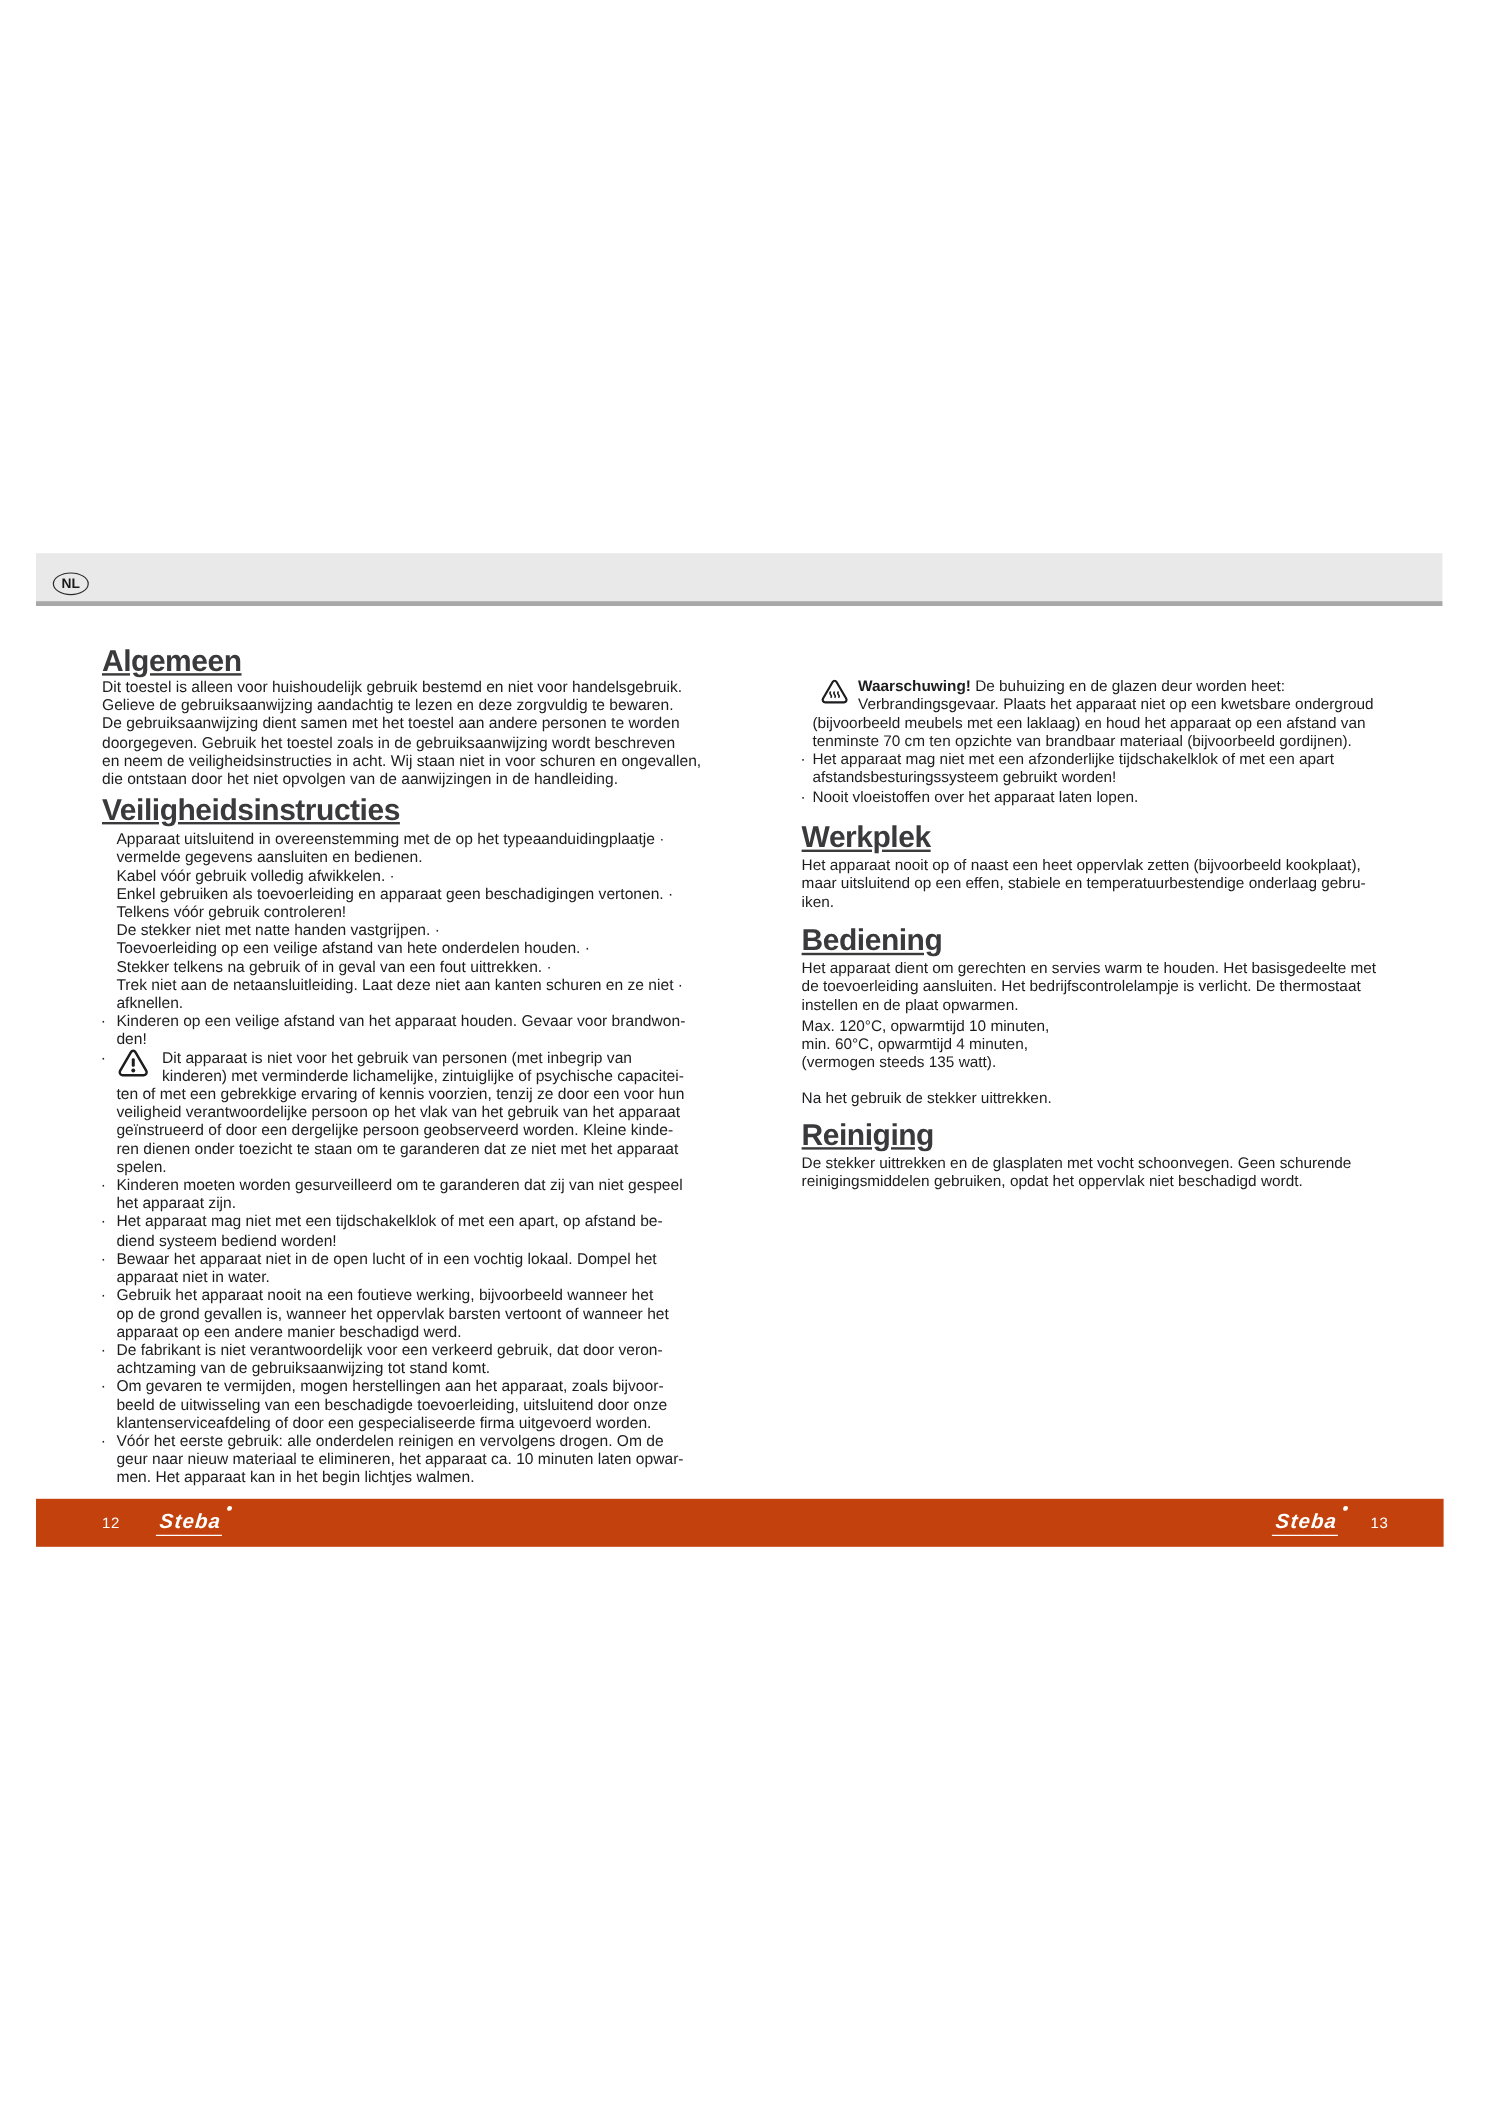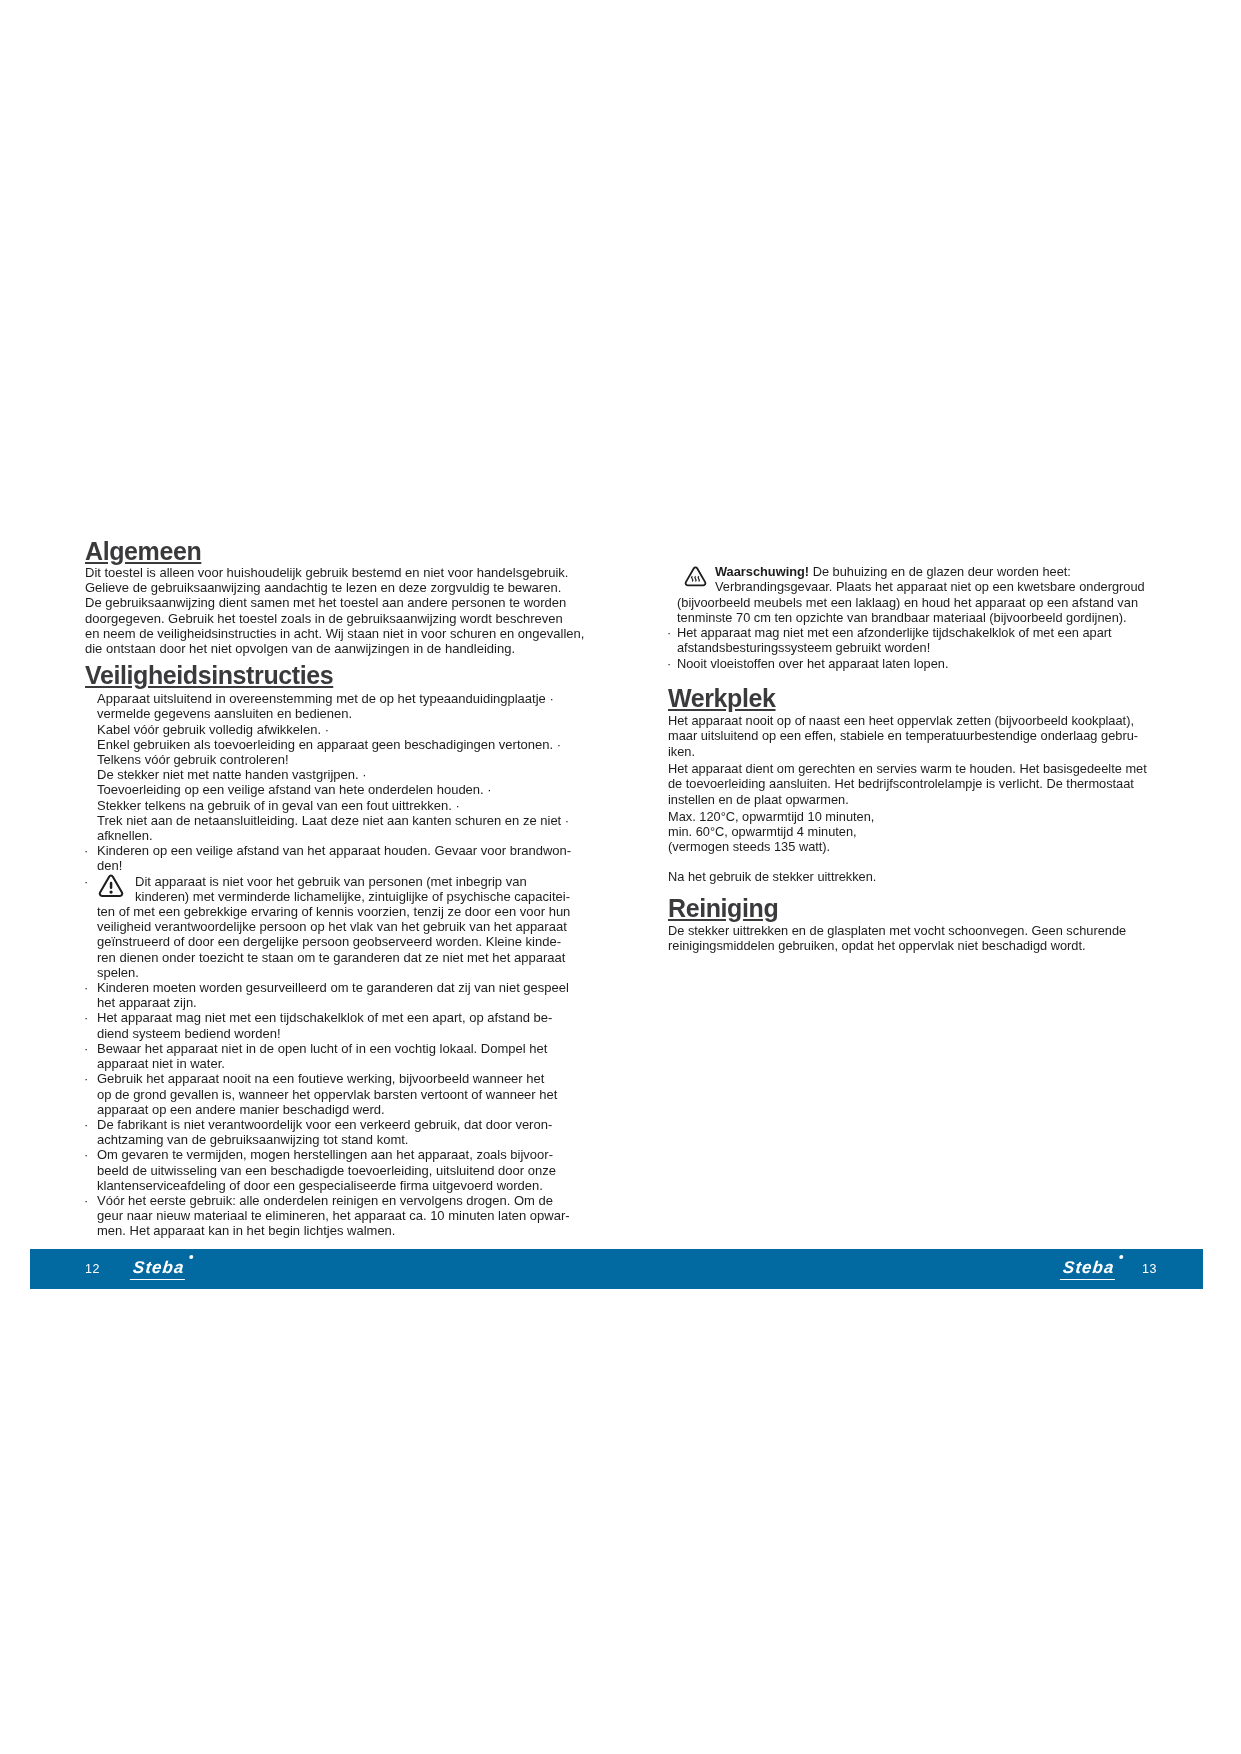--- a/index.html
+++ b/index.html
@@ -59,21 +59,21 @@
   .hd-werkplek  { margin-top: 14px; }
   .hd-bediening { margin-top: 12px; }
   .hd-instelling{ margin-top: 10px; }
   .hd-reiniging { margin-top: 11px; }
   .sec-body { margin-top: 2px; padding-left: 2px; }
   .extra-line { margin-top: 14px; padding-left: 2px; }
   
   .footer {
     position: absolute; left: 30px; top: 1249px;
     width: 1173px; height: 40px;
-    background: #0369a1; color: #ffffff;
+    background: #c2410c; color: #ffffff;
     display: flex; align-items: center; justify-content: space-between;
     padding: 0 46px 0 55px;
   }
   .foot-group { display: flex; align-items: center; }
   .page-num { font-size: 12.5px; letter-spacing: 0.5px; }
   .brand-logo {
     display: inline-block; position: relative;
     font-style: italic; font-weight: bold; font-size: 17px;
     letter-spacing: 1px; color: #ffffff;
     border-bottom: 1.5px solid #ffffff; padding: 0 2px 1px 2px;
@@ -85,20 +85,23 @@
     background: #ffffff;
   }
   .foot-left .brand-wrap { margin-left: 31px; }
   .foot-right .brand-wrap { margin-right: 26px; }
 </style>
 </head>
 <body>
 
 <div class="canvas">
 
+  <div class="top-band">
+    <div class="nl-badge">NL</div>
+  </div>
 
   <div class="col-left">
     <div class="hd">Algemeen</div>
     <div class="para">
         <div class="ln">Dit toestel is alleen voor huishoudelijk gebruik bestemd en niet voor handelsgebruik.</div>
         <div class="ln">Gelieve de gebruiksaanwijzing aandachtig te lezen en deze zorgvuldig te bewaren.</div>
         <div class="ln">De gebruiksaanwijzing dient samen met het toestel aan andere personen te worden</div>
         <div class="ln">doorgegeven. Gebruik het toestel zoals in de gebruiksaanwijzing wordt beschreven</div>
         <div class="ln">en neem de veiligheidsinstructies in acht. Wij staan niet in voor schuren en ongevallen,</div>
         <div class="ln">die ontstaan door het niet opvolgen van de aanwijzingen in de handleiding.</div>
@@ -165,20 +168,21 @@
         <div class="ln"><span class="marker">·</span>Nooit vloeistoffen over het apparaat laten lopen.</div>
       </div>
 
     <div class="hd sec-hd hd-werkplek">Werkplek</div>
     <div class="sec-body">
         <div class="ln">Het apparaat nooit op of naast een heet oppervlak zetten (bijvoorbeeld kookplaat),</div>
         <div class="ln">maar uitsluitend op een effen, stabiele en temperatuurbestendige onderlaag gebru-</div>
         <div class="ln">iken.</div>
       </div>
 
+    <div class="hd sec-hd hd-bediening">Bediening</div>
     <div class="sec-body">
         <div class="ln">Het apparaat dient om gerechten en servies warm te houden. Het basisgedeelte met</div>
         <div class="ln">de toevoerleiding aansluiten. Het bedrijfscontrolelampje is verlicht. De thermostaat</div>
         <div class="ln">instellen en de plaat opwarmen.</div>
       </div>
 
     <div class="sec-body">
         <div class="ln">Max. 120°C, opwarmtijd 10 minuten,</div>
         <div class="ln">min. 60°C, opwarmtijd 4 minuten,</div>
         <div class="ln">(vermogen steeds 135 watt).</div>

